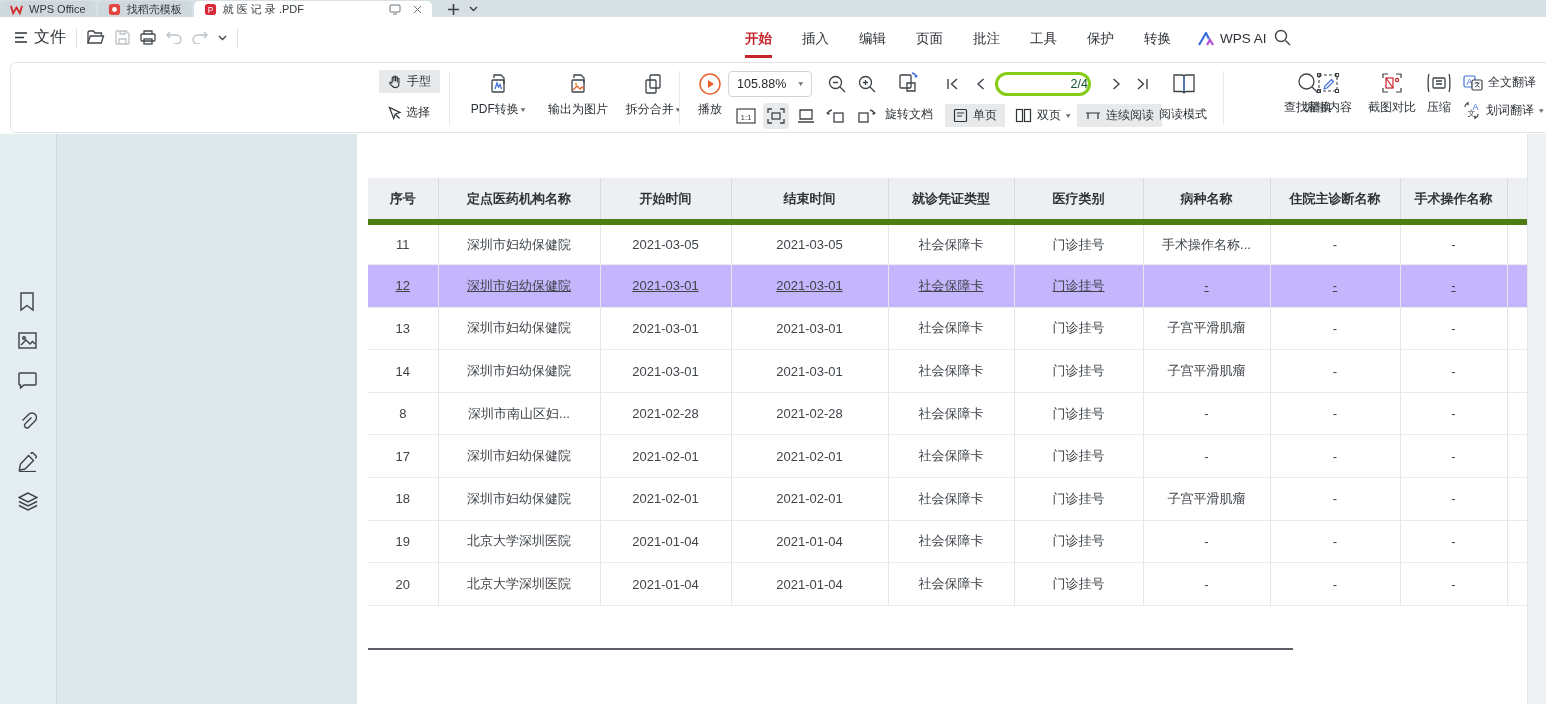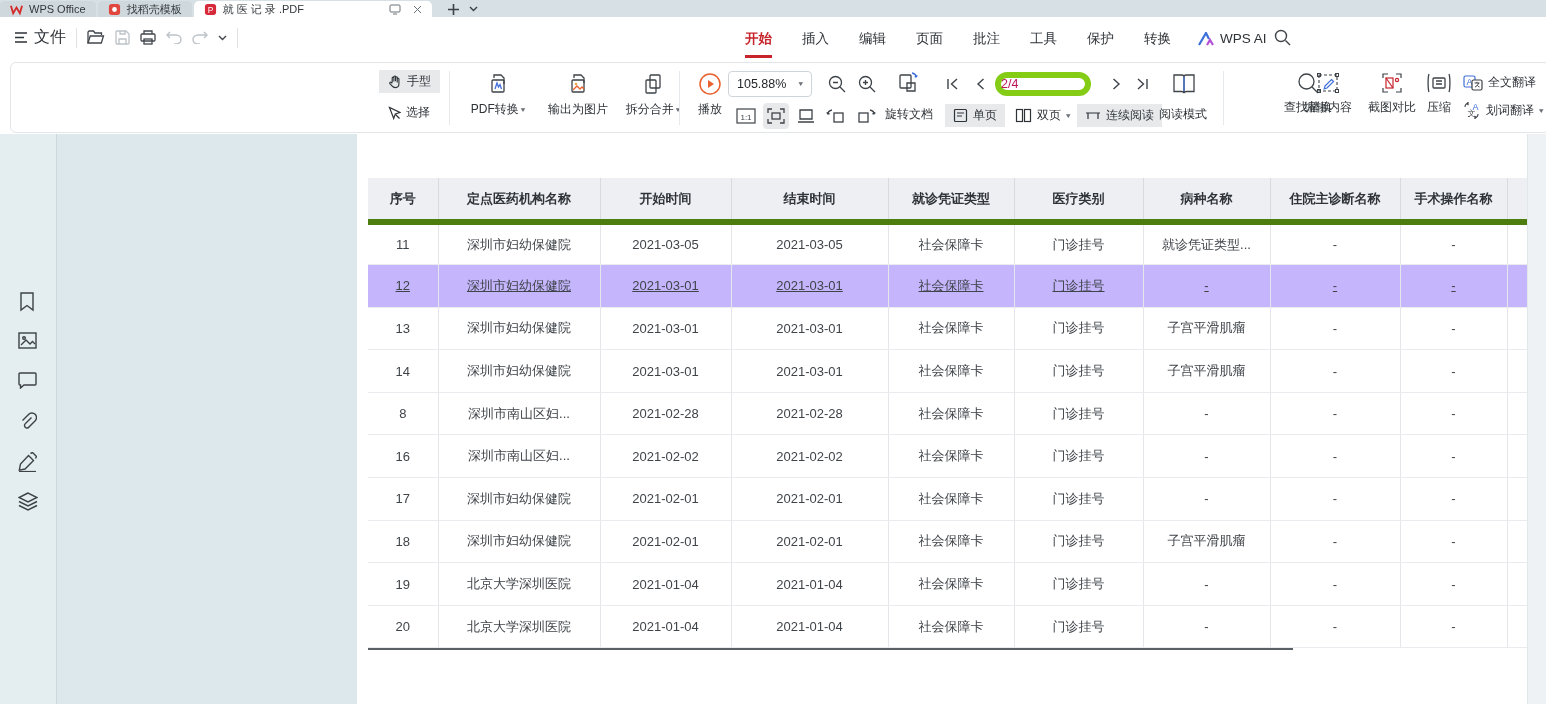--- a/index.html
+++ b/index.html
@@ -41,22 +41,22 @@
   .tb { position:absolute; display:flex; align-items:center; gap:5px; font-size:12px;
     color:#2e3338; white-space:nowrap; }
   .pill { background:#e7e9eb; border-radius:0; }
   .tcol { position:absolute; display:flex; flex-direction:column; align-items:center;
     font-size:12px; color:#2e3338; }
   .tcol .lbl { margin-top:5px; display:flex; align-items:center; gap:2px; }
   .chev { font-size:9px; color:#6a7076; transform:scaleY(.8); }
   .zoombox { border:1px solid #ced4d8; border-radius:4px; height:26px; width:84px;
     display:flex; align-items:center; justify-content:space-between; padding:0 8px;
     font-size:12.5px; color:#24282c; }
-  .pagebox { border:6px solid #84cc16; border-radius:12px; height:24px; width:96px;
-    display:flex; align-items:center; justify-content:flex-start; font-size:12.5px; color:#be185d; }
+  .pagebox { border:3px solid #84cc16; border-radius:12px; height:24px; width:96px;
+    display:flex; align-items:center; justify-content:flex-end; font-size:12.5px; color:#14532d; }
   .navg { color:#3a4045; }
   .tb-div { position:absolute; top:8px; width:1px; height:54px; background:#e6e9ec; }
   .iconbtn { display:flex; align-items:center; justify-content:center; width:26px; height:26px;
     border-radius:4px; color:#3d4348; }
   .iconbtn.sel { background:#e7e9eb; }
 
   
   #side-strip { left:0; top:134px; width:56px; height:570px; background:#e4edf0; }
   #side-strip .sicon { position:absolute; left:18px; color:#3c4247; }
   #nav-panel { left:56px; top:134px; width:301px; height:570px; background:#dde8ec;
@@ -505,21 +505,21 @@
         </tr>
       </thead>
     <tbody>
         <tr>
           <td>11</td>
           <td>深圳市妇幼保健院</td>
           <td>2021-03-05</td>
           <td>2021-03-05</td>
           <td>社会保障卡</td>
           <td>门诊挂号</td>
-          <td>就诊凭证类型...</td>
+          <td>手术操作名称...</td>
           <td>-</td>
           <td>-</td>
           <td></td>
         </tr>
         <tr style="background: #c4b5fd; text-decoration: underline;">
           <td>12</td>
           <td>深圳市妇幼保健院</td>
           <td>2021-03-01</td>
           <td>2021-03-01</td>
           <td>社会保障卡</td>
@@ -559,32 +559,20 @@
           <td>2021-02-28</td>
           <td>2021-02-28</td>
           <td>社会保障卡</td>
           <td>门诊挂号</td>
           <td>-</td>
           <td>-</td>
           <td>-</td>
           <td></td>
         </tr>
         <tr>
-          <td>16</td>
-          <td>深圳市南山区妇...</td>
-          <td>2021-02-02</td>
-          <td>2021-02-02</td>
-          <td>社会保障卡</td>
-          <td>门诊挂号</td>
-          <td>-</td>
-          <td>-</td>
-          <td>-</td>
-          <td></td>
-        </tr>
-        <tr>
           <td>17</td>
           <td>深圳市妇幼保健院</td>
           <td>2021-02-01</td>
           <td>2021-02-01</td>
           <td>社会保障卡</td>
           <td>门诊挂号</td>
           <td>-</td>
           <td>-</td>
           <td>-</td>
           <td></td>

